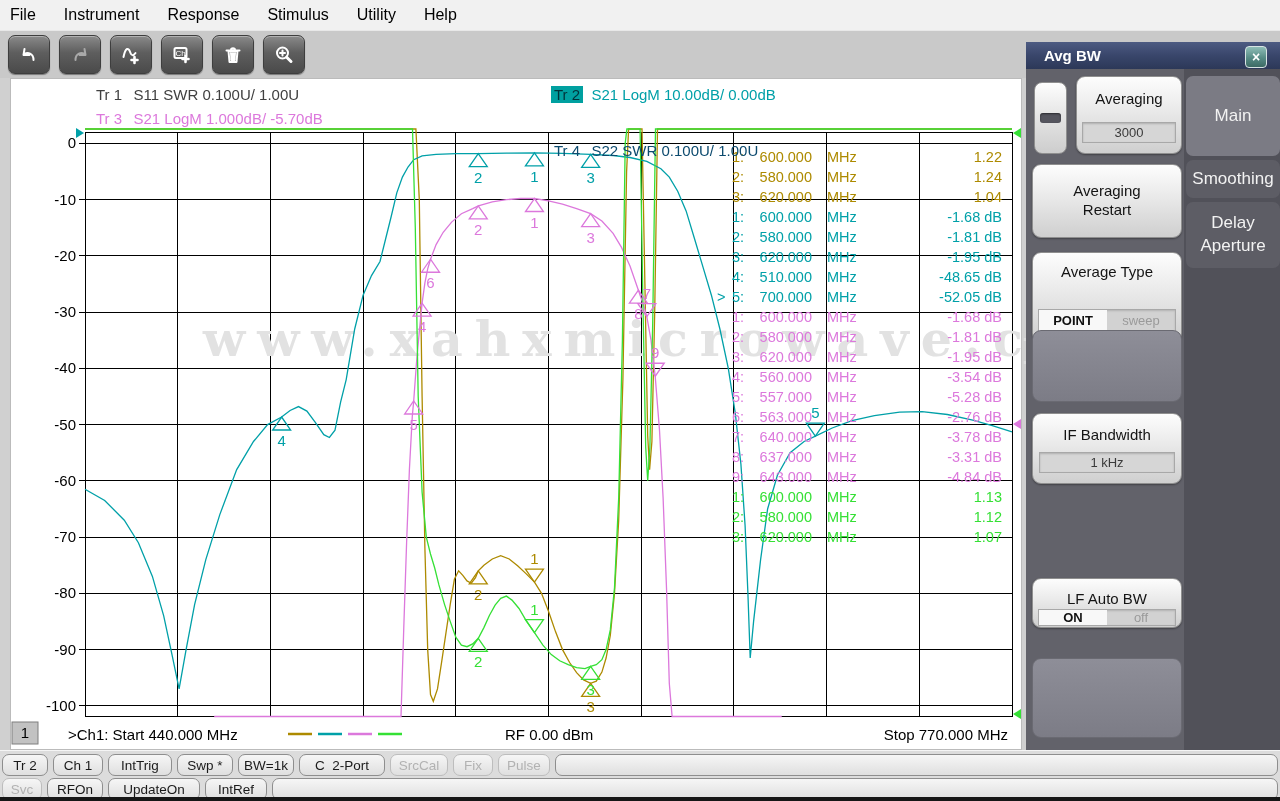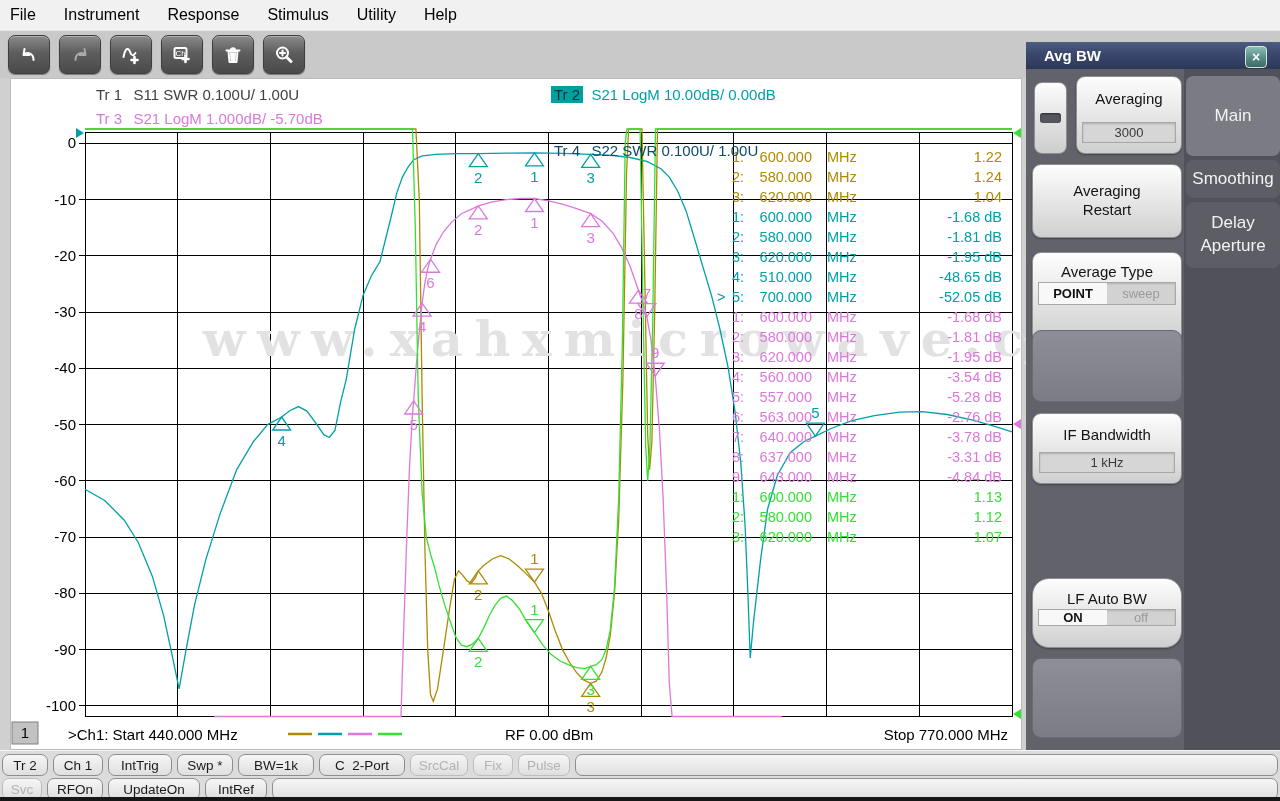--- a/index.html
+++ b/index.html
@@ -421,49 +421,49 @@
       <div class="ledpill"></div>
     </div>
     <div class="b3 avg" style="top:34px;height:78px;padding-top:13px;gap:13px;">
       <div class="blabel">Averaging</div>
       <div class="bval" style="width:92px;">3000</div>
     </div>
     <div class="b3" style="top:122px;height:74px;justify-content:center;">
       <div class="blabel">Averaging
 Restart</div>
     </div>
-    <div class="b3" style="top:210px;height:90px;padding-top:10px;padding-bottom:9px;">
+    <div class="b3" style="top:210px;height:90px;padding-top:10px;justify-content:space-between;padding-bottom:9px;">
       <div class="blabel">Average Type</div>
       <div class="toggle">
         <span class="seg on">POINT</span>
         <span class="seg off">sweep</span>
       </div>
     </div>
     <div class="b3 disabled" style="top:288px;height:72px;"></div>
     <div class="b3" style="top:371px;height:71px;padding-top:12px;justify-content:space-between;padding-bottom:10px;">
       <div class="blabel">IF Bandwidth</div>
       <div class="bval" style="width:134px;">1 kHz</div>
     </div>
-    <div class="b3" style="top:536px;height:70px;padding-top:11px;justify-content:space-between;padding-bottom:21px;border-radius:17px;">
+    <div class="b3" style="top:536px;height:50px;padding-top:11px;justify-content:space-between;padding-bottom:21px;">
       <div class="blabel">LF Auto BW</div>
       <div class="toggle">
         <span class="seg on">ON</span>
         <span class="seg off">off</span>
       </div>
     </div>
     <div class="b3 disabled" style="top:616px;height:80px;"></div>
   </div>
 
   <div id="statusbar">
     <div class="srow" id="srow1" style="top:3px;">
         <div class="sbtn" style="width: 46px;">Tr 2</div>
         <div class="sbtn" style="width: 50px;">Ch 1</div>
         <div class="sbtn" style="width: 64px;">IntTrig</div>
         <div class="sbtn" style="width: 56px;">Swp *</div>
-        <div class="sbtn" style="width: 76px; text-align: right;">BW=1k</div>
+        <div class="sbtn" style="width: 56px; text-align: right;">BW=1k</div>
         <div class="sbtn" style="width: 86px;">C  2-Port</div>
         <div class="sbtn disabled" style="width: 58px;">SrcCal</div>
         <div class="sbtn disabled" style="width: 40px;">Fix</div>
         <div class="sbtn disabled" style="width: 52px;">Pulse</div>
         <div class="sbtn filler"></div>
       </div>
     <div class="srow" id="srow2" style="top:27px;">
         <div class="sbtn disabled" style="width: 40px;">Svc</div>
         <div class="sbtn" style="width: 56px;">RFOn</div>
         <div class="sbtn" style="width: 92px;">UpdateOn</div>

